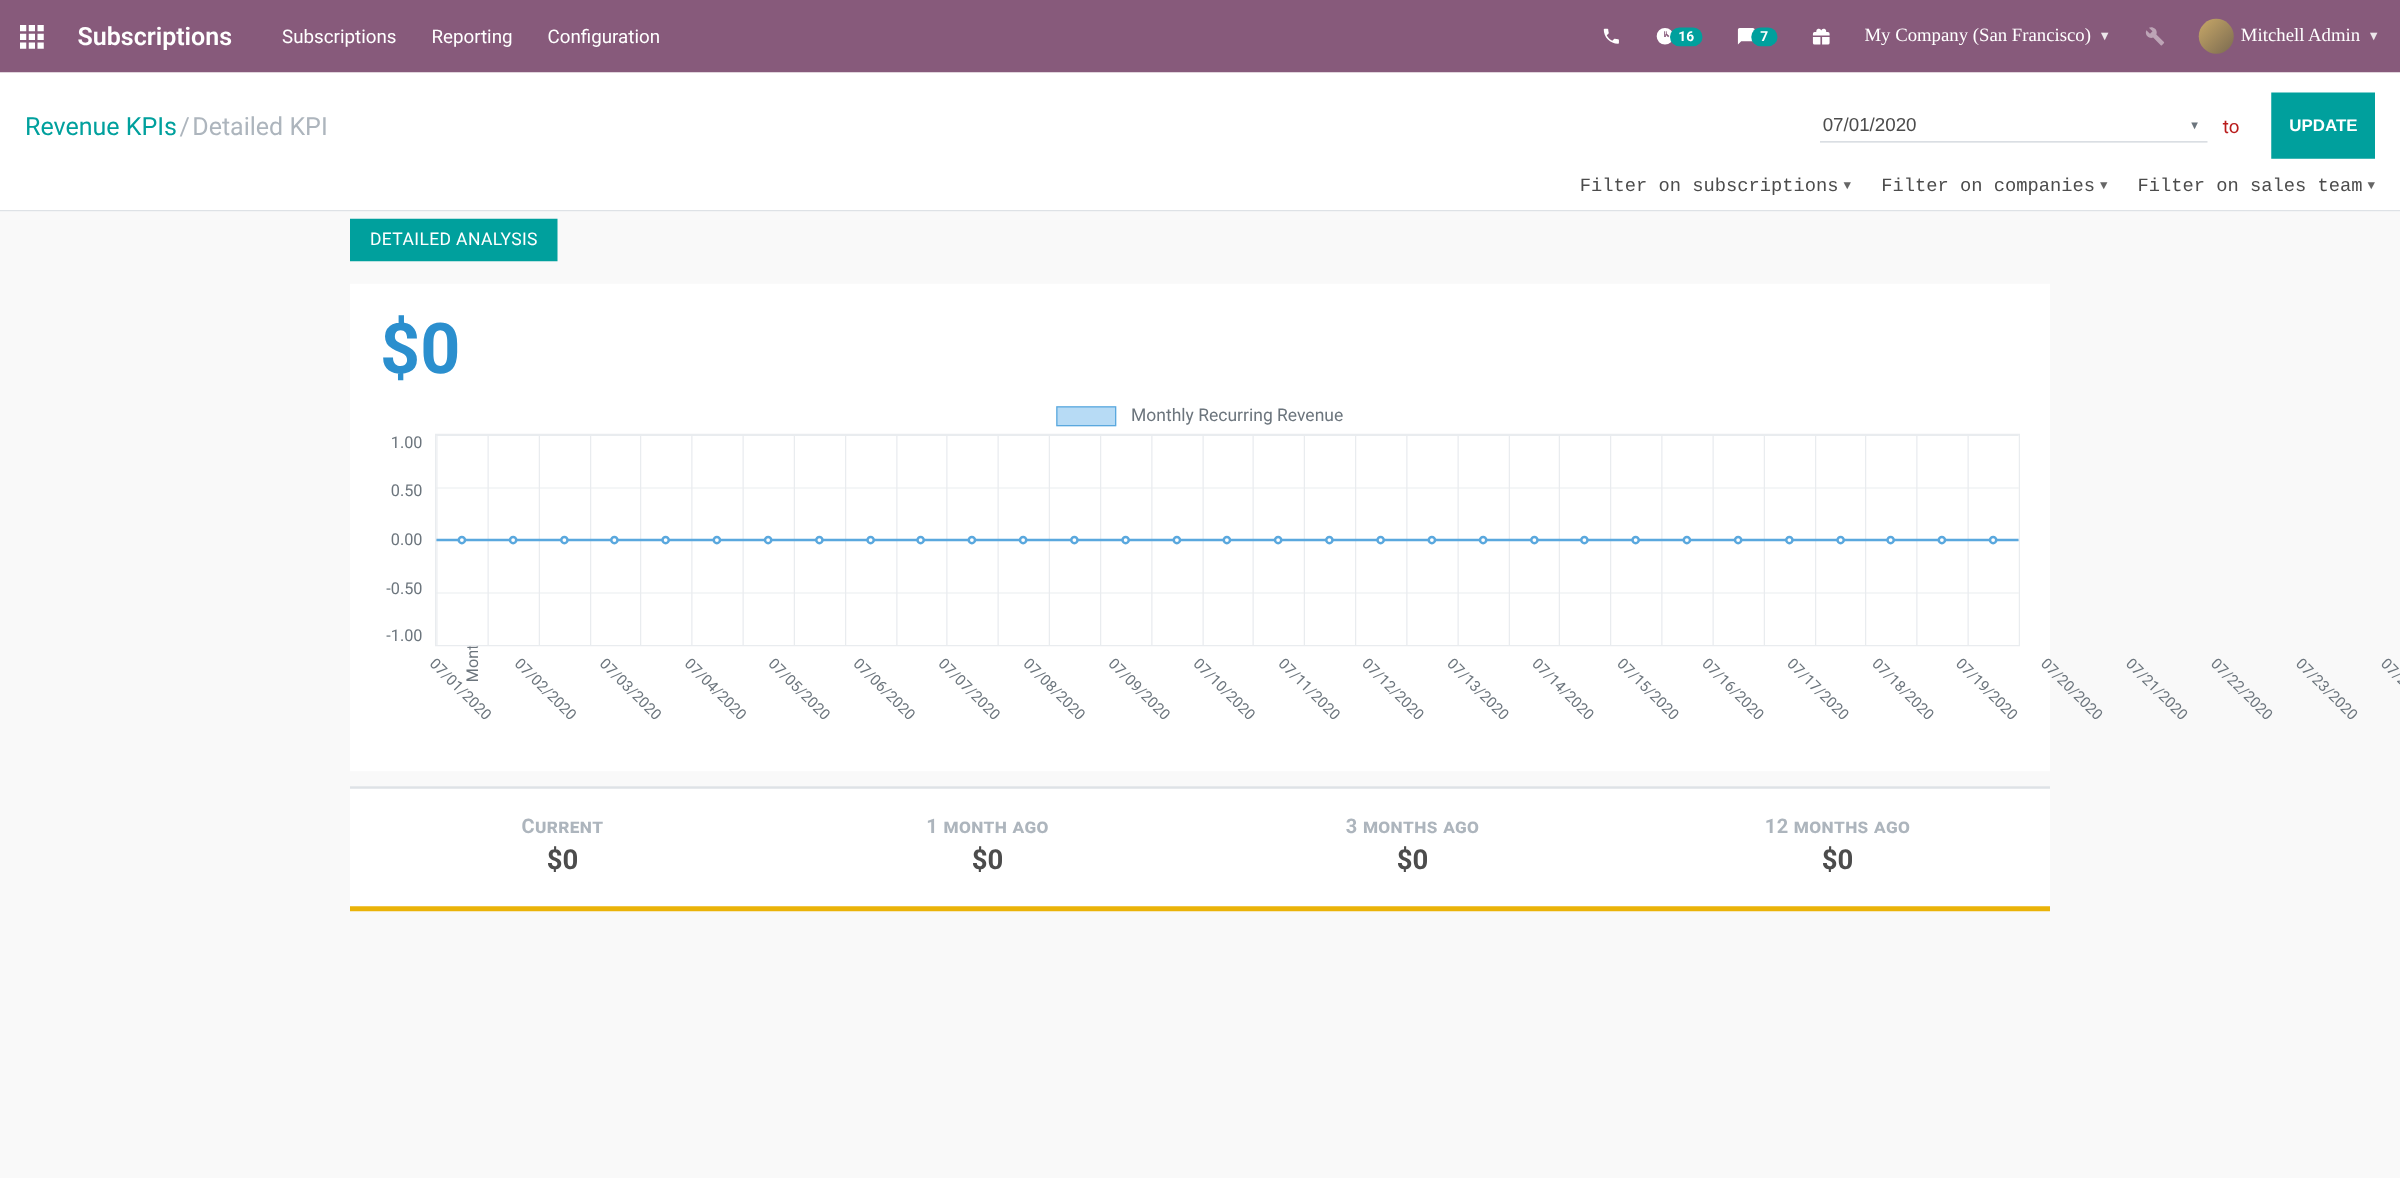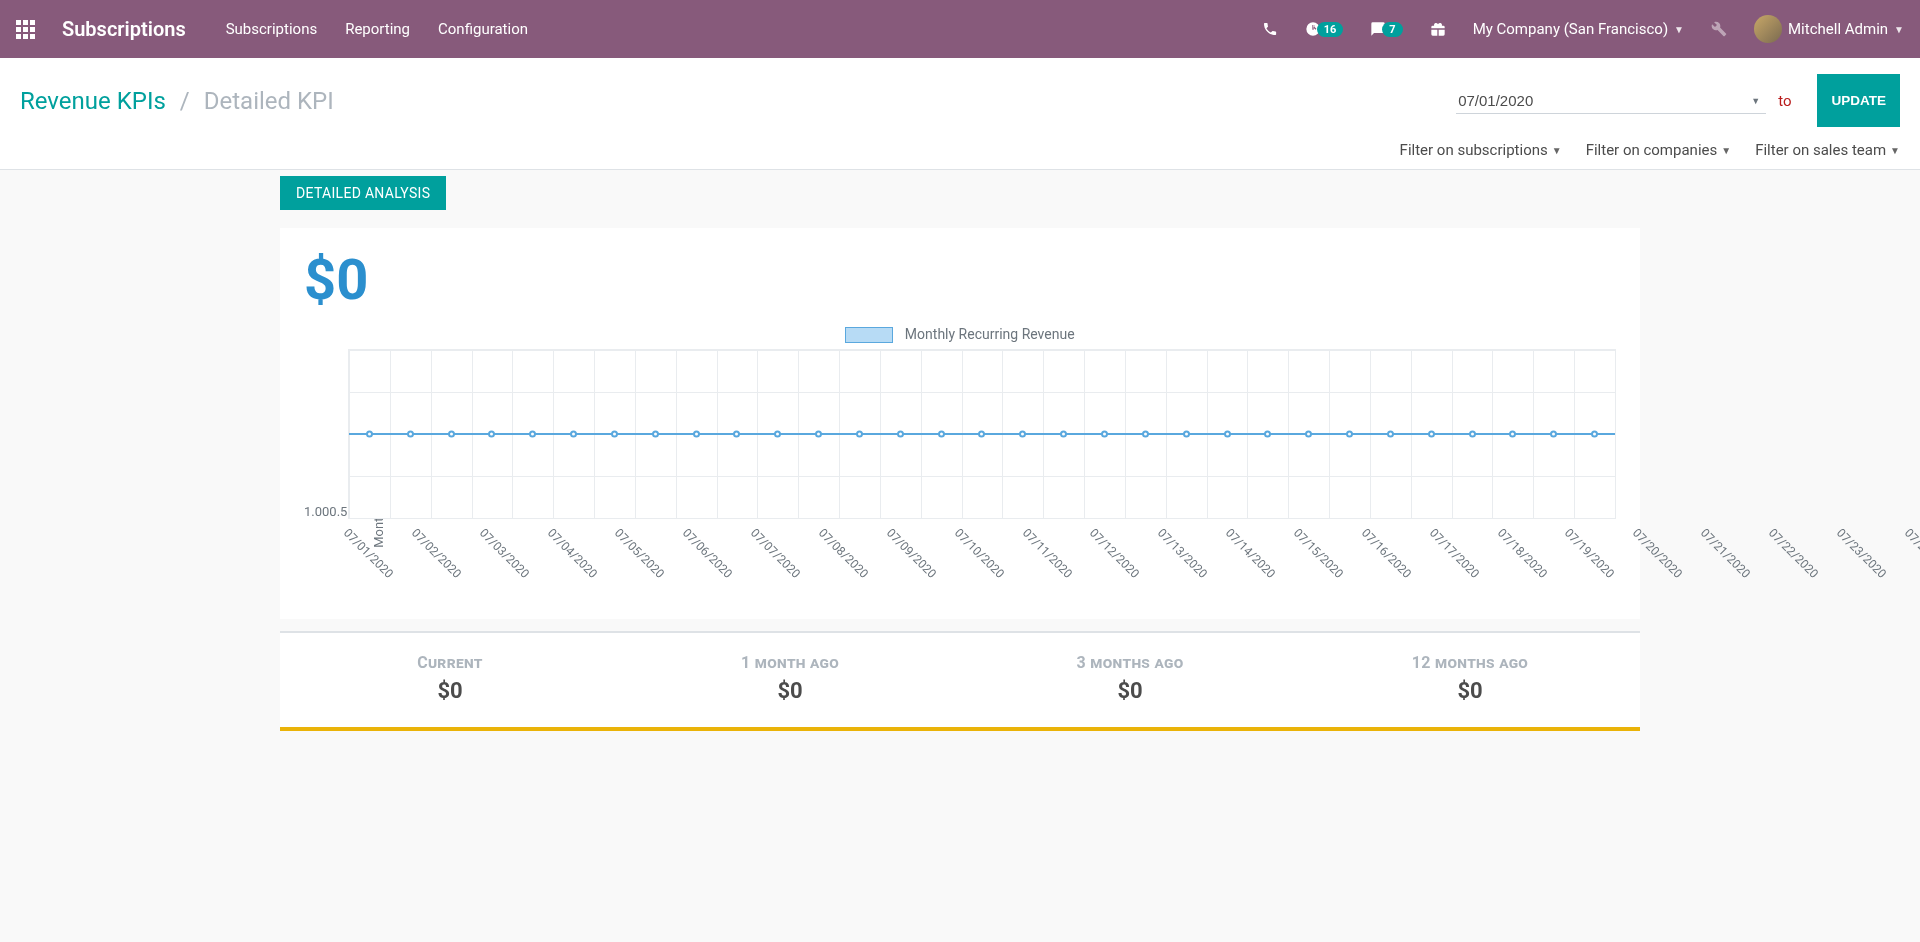--- a/index.html
+++ b/index.html
@@ -9,39 +9,39 @@
 .topnav { background:#875A7B; height:58px; display:flex; align-items:center; color:#fff; padding:18px 16px; }
 .topnav .apps-icon { width:18px; height:18px; display:inline-grid; grid-template-columns:repeat(3,5px); grid-template-rows:repeat(3,5px); gap:2px; cursor:pointer; margin-right:28px; }
 .topnav .apps-icon span { background:#fff; width:5px; height:5px; }
 .brand { font-size:20px; font-weight:600; margin-right:40px; }
 .nav-links { display:flex; gap:28px; }
 .nav-links a { color:#fff; text-decoration:none; font-size:15px; cursor:pointer; }
 .topnav .spacer { flex:1; }
 .systray { display:flex; align-items:center; gap:27px; }
 .sys-item { position:relative; cursor:pointer; display:flex; align-items:center; color:#fff; }
 .badge { background:#00A09D; color:#fff; font-size:11px; font-weight:700; padding:1px 7px; border-radius:10px; margin-left:-4px; }
-.company-sel { display:flex; align-items:center; gap:6px; cursor:pointer; font-size:15px; }
+.company-sel { display:flex; align-items:center; gap:6px; cursor:pointer; font-size:15px;font-family:Liberation Serif, serif; }
 .avatar { width:28px; height:28px; border-radius:50%; background:linear-gradient(135deg,#c8a868,#7a6a50); display:inline-block; }
 .caret { font-size:10px; opacity:.85; }
 
 
 .controlbar { background:#fff; border-bottom:1px solid #dee2e6; padding:16px 20px 10px 20px; }
 .cb-row1 { display:flex; align-items:center; }
-.breadcrumb { display:flex; align-items:center; gap:14px; font-size:24px; }
+.breadcrumb { display:flex; align-items:center; gap:2px; font-size:20px; }
 .breadcrumb .bc-link { color:#00A09D; cursor:pointer; }
 .breadcrumb .sep { color:#adb5bd; }
 .breadcrumb .bc-current { color:#adb5bd; }
 .cb-row1 .spacer { flex:1; }
 .date-range { display:flex; align-items:center; gap:12px; }
 .date-input { width:310px; border:none; border-bottom:1px solid #ced4da; padding:4px 24px 4px 2px; font-size:15px; color:#4c4c4c; background:transparent; position:relative; }
 .date-wrap { position:relative; }
 .date-wrap::after { content:"▼"; font-size:9px; color:#6c757d; position:absolute; right:6px; top:50%; transform:translateY(-50%); pointer-events:none; }
 .to-label { color:#b91c1c; font-size:15px; }
 .btn-update { background:#00A09D; color:#fff; border:none; padding:19px 14px; font-weight:700; font-size:13.5px; cursor:pointer; margin-left:14px; }
-.cb-row2 { display:flex; justify-content:flex-end; gap:24px; margin-top:14px; }
+.cb-row2 { display:flex; justify-content:flex-end; gap:24px; margin-top:14px;font-family:Liberation Mono, monospace; }
 .filter-drop { font-size:15px; color:#4c4c4c; cursor:pointer; display:flex; align-items:center; gap:4px; }
 .filter-drop .caret{ color:#4c4c4c; }
 
 
 .main { padding:0 0 40px 0; }
 .container { max-width:1360px; margin:0 auto; }
 .tab-badge { background:#00A09D; color:#fff; display:inline-block; padding:9px 16px; font-weight:400; font-size:14px; letter-spacing:.3px; margin-top:6px; }
 .card { background:#fff; margin-top:18px; padding:24px 24px 30px 24px; }
 .big-value { font-size:56px; font-weight:700; color:#2b8fce; line-height:1; margin-bottom:18px; }
 
@@ -51,21 +51,21 @@
 .legend-swatch { display:inline-block; width:48px; height:16px; background:#b7dbf5; border:1px solid #5aa8de; vertical-align:middle; margin-right:8px; }
 .yaxis-title { position:absolute; left:-4px; top:50%; transform:translateY(-50%) rotate(-90deg); transform-origin:center; font-size:13px; color:#6c757d; white-space:nowrap; }
 .plot { position:relative; height:170px; border:1px solid #e9ecef; background:
   linear-gradient(to bottom,#e9ecef 1px,transparent 1px) 0 0/100% 25%,
   #fff; overflow:hidden; }
 .plot .xgrid { position:absolute; top:0; bottom:0; left:0; right:0; display:grid; }
 .plot .xgrid div { border-left:1px solid #e9ecef; }
 .plot .dataline { position:absolute; left:0; right:0; top:50%; height:2px; background:#5aa8de; transform:translateY(-50%); }
 .plot .points { position:absolute; left:0; right:0; top:50%; display:grid; transform:translateY(-50%); }
 .plot .points span { width:7px; height:7px; border-radius:50%; background:#fff; border:2px solid #5aa8de; justify-self:center; }
-.yticks { position:absolute; left:0; top:0; height:170px; width:40px; display:flex; flex-direction:row; justify-content:space-between; align-items:flex-end; font-size:13px; color:#6c757d; padding-right:6px; }
+.yticks { position:absolute; left:0; top:0; height:170px; width:40px; display:flex; flex-direction:column; justify-content:space-between; align-items:flex-end; font-size:13px; color:#6c757d; padding-right:6px; }
 .xticks { position:absolute; left:44px; right:0; top:174px; display:grid; }
 .xticks span { font-size:12px; color:#6c757d; transform:rotate(45deg); transform-origin:left top; white-space:nowrap; justify-self:start; padding-left:4px; }
 
 
 .summary-card { background:#fff; margin-top:12px; border-top:2px solid #dee2e6; border-bottom:4px solid #eab308; padding:20px 0 24px 0; display:grid; grid-template-columns:repeat(4,1fr); text-align:center; }
 .summary-card .col .lbl { font-size:16px; font-weight:700; color:#adb5bd; text-transform:none; font-variant:small-caps; letter-spacing:.3px; margin-bottom:6px; }
 .summary-card .col .val { font-size:22px; font-weight:700; color:#4c4c4c; }
 
 
 .icon-svg { width:16px; height:16px; fill:#fff; }

